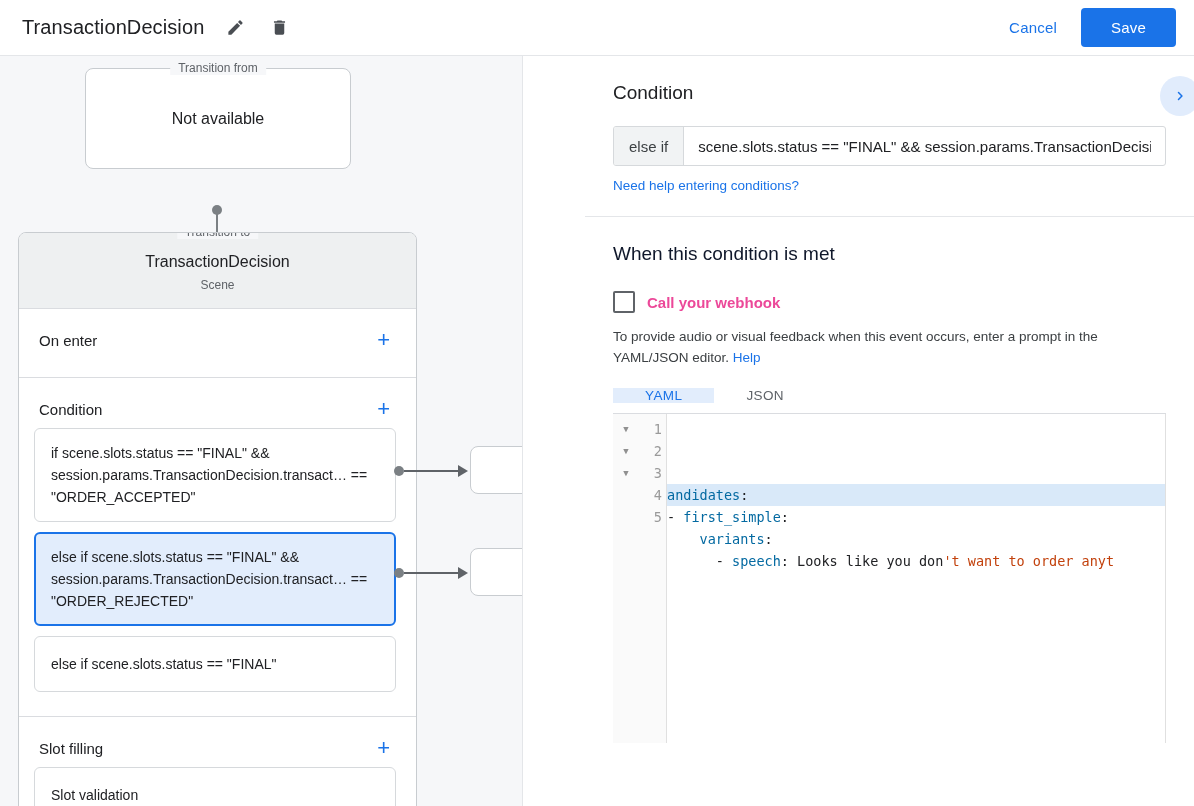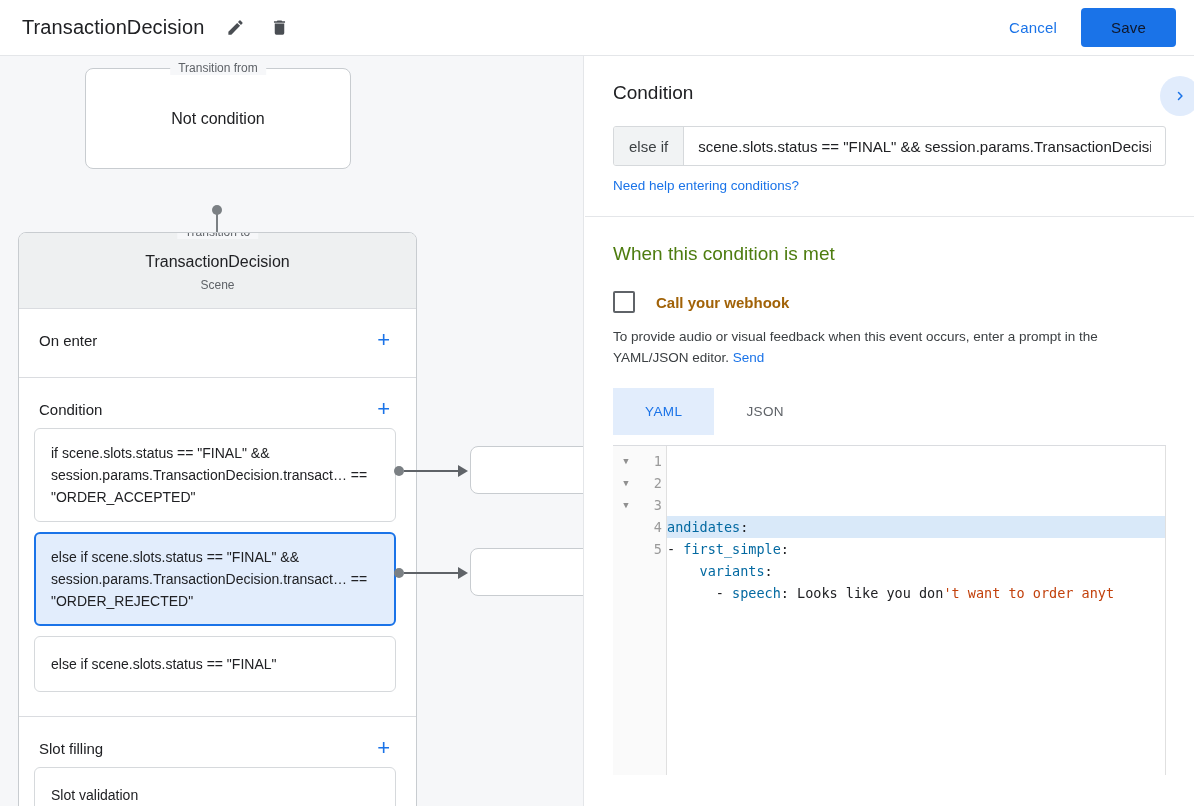--- a/index.html
+++ b/index.html
@@ -33,29 +33,29 @@
   }
   .icon-btn:first-of-type { margin-left: 14px; }
   .icon-btn svg { display: block; }
   .topbar-spacer { flex: 1 1 auto; }
   .btn-cancel {
     color: #1a73e8; font-size: 15px; background: transparent; border: none;
     padding: 9px 16px; border-radius: 4px; cursor: pointer; font-weight: 500;
     letter-spacing: .2px; font-family: inherit;
   }
   .btn-save {
-    background: #1a73e8; color: #0f172a; font-size: 15px; border: none;
+    background: #1a73e8; color: #ffffff; font-size: 15px; border: none;
     padding: 11px 30px; border-radius: 4px; cursor: pointer; font-weight: 500;
     margin-left: 8px; margin-right: 18px; letter-spacing: .2px;
     font-family: inherit;
   }
 
   
   .canvas {
-    position: absolute; top: 56px; left: 0; width: 584px; height: 750px;
+    position: absolute; top: 56px; left: 0; width: 523px; height: 750px;
     background: #f6f7f9;
     border-right: 1px solid #e4e6e9;
     overflow: hidden;
   }
 
   
   .fs {
     position: absolute;
     background: #fff;
     border: 1px solid #c8ccd0;
@@ -178,48 +178,48 @@
     flex: 1 1 auto; border: none; outline: none;
     font-size: 15px; color: #202124; padding: 0 14px;
     font-family: inherit; background: transparent;
   }
   .help-link {
     display: inline-block; margin-top: 12px;
     color: #1a73e8; font-size: 13.5px; text-decoration: none; cursor: pointer;
   }
 
   .rp-sec2 { padding: 26px 28px 0; }
-  .rp-h2 { font-size: 19px; color: #4d7c0f; font-weight: 400; }
+  .rp-h2 { font-size: 19px; color: #0f172a; font-weight: 400; }
 
   .check-row { display: flex; align-items: center; margin-top: 26px; }
   .cbox {
     width: 22px; height: 22px; border: 2px solid #5f6368; border-radius: 2px;
     background: #fff; cursor: pointer; flex: none;
   }
   .cbox.checked {
     background: #1a73e8; border-color: #1a73e8;
     display: flex; align-items: center; justify-content: center;
   }
   .check-label {
-    margin-left: 21px; font-size: 15px; color: #a16207; font-weight: 700;
+    margin-left: 12px; font-size: 15px; color: #ec4899; font-weight: 700;
   }
   .lang-badge {
     margin-left: 16px; background: #f4e7fd; color: #7127a8;
     font-size: 11px; letter-spacing: .5px; padding: 5px 9px; font-weight: 700;
   }
   .desc {
     margin-top: 13px; font-size: 13.5px; color: #3c4043; line-height: 21px;
     max-width: 555px;
   }
   .desc a { color: #1a73e8; text-decoration: none; }
 
   
   .tabs { display: flex; margin-top: 20px; }
   .tab {
-    padding: 16px 32px; font-size: 13.5px; color: #5f6368; cursor: pointer;
+    padding: 0 32px; font-size: 13.5px; color: #5f6368; cursor: pointer;
     letter-spacing: .4px; font-weight: 500;
   }
   .tab.active { background: #e2edfc; color: #1a73e8; }
 
   
   .editor {
     margin-top: 10px; border-top: 1px solid #dadce0;
     display: flex; height: 330px; overflow: hidden; background: #fff;
     font-family: "DejaVu Sans Mono", "Liberation Mono", monospace;
     font-size: 13.5px; line-height: 22px;
@@ -272,21 +272,21 @@
     <div class="topbar-spacer"></div>
 
     <button class="btn-cancel">Cancel</button>
     <button class="btn-save">Save</button>
   </div>
 
   <div class="canvas">
 
     <div class="fs" id="transition-from">
       <span class="fs-legend">Transition from</span>
-      <span class="body">Not condition</span>
+      <span class="body">Not available</span>
     </div>
 
     <div class="conn-dot" style="left:212px; top:149px;"></div>
     <div class="conn-line-v" style="left:216.2px; top:154px; height:52px;"></div>
     <div class="conn-arrow-down" style="left:211px; top:156px; top:156px; margin-top:50px;"></div>
 
     <div id="transition-to">
       <span class="legend">Transition to</span>
 
       <div class="tt-head">
@@ -355,21 +355,21 @@
       <div class="rp-h2">When this condition is met</div>
 
       <div class="check-row">
         <div class="cbox"></div>
         <span class="check-label">Call your webhook</span>
       </div>
 
 
       <div class="desc">
         <span>To provide audio or visual feedback when this event occurs, enter a prompt in the YAML/JSON editor.</span>
-        <a>Send</a>
+        <a>Help</a>
       </div>
 
       <div class="tabs">
         <div class="tab active">YAML</div>
         <div class="tab">JSON</div>
       </div>
 
       <div class="editor">
         <div class="fold-col" id="foldcol">
             <div class="fold">▼</div>

